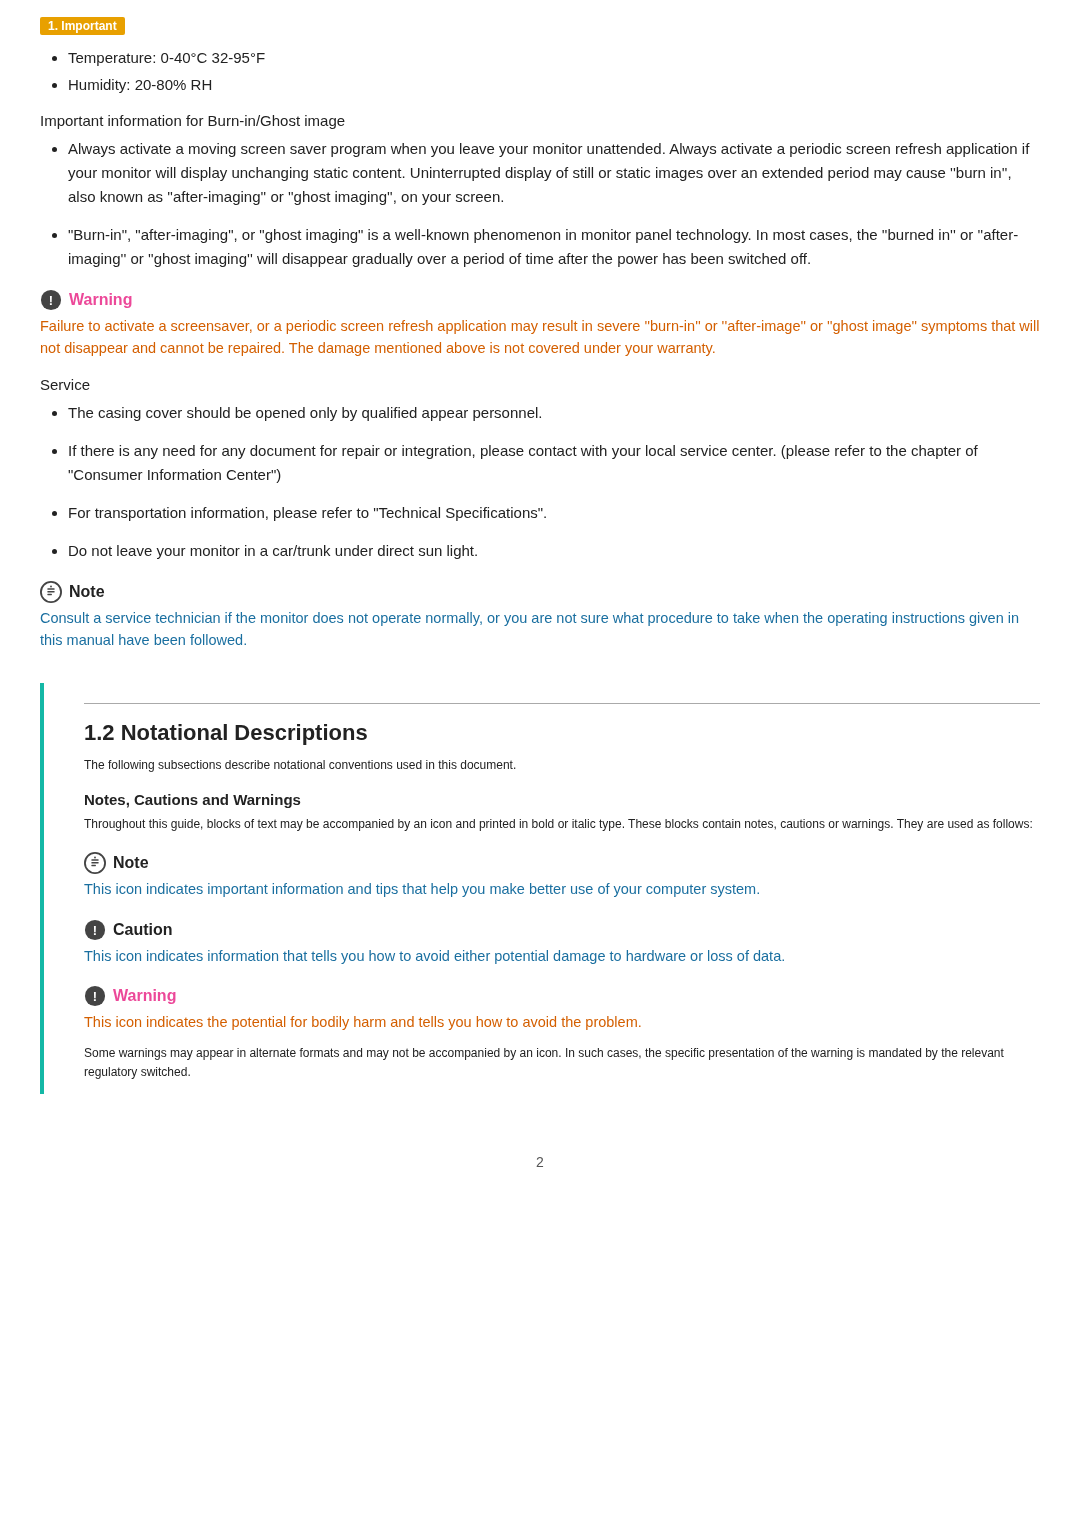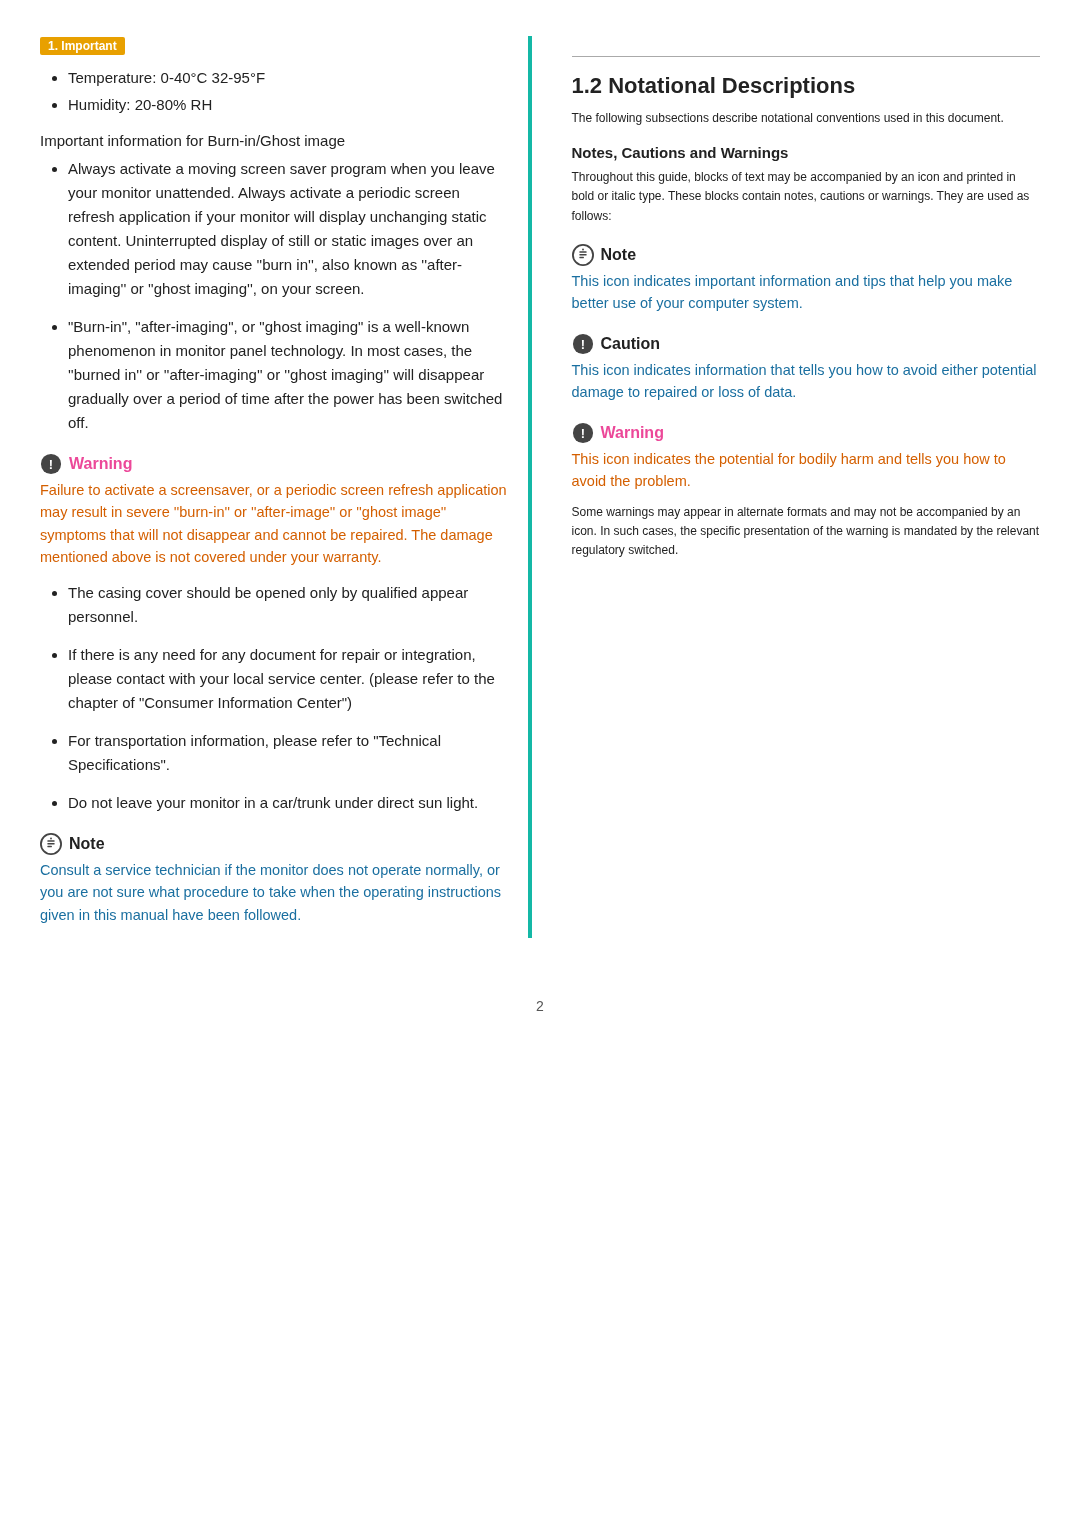--- a/index.html
+++ b/index.html
@@ -7,22 +7,22 @@
       font-family: Arial, sans-serif;
       font-size: 15px;
       color: #222;
       background: #fff;
       width: 1080px;
       min-height: 1532px;
       padding: 0;
     }
     .page {
       display: flex;
-      flex-direction: row;
-      padding: 36px 40px 40px 40px;
+      flex-direction: column;
+      padding: 16px 40px 40px 40px;
       gap: 19px;
     }
     .left-col {
       flex: 1 1 0;
       min-width: 0;
     }
     .right-col {
       flex: 1 1 0;
       min-width: 0;
       border-left: 4px solid #14b8a6;
@@ -187,20 +187,21 @@
       <div class="warning-header">
         <svg class="warning-icon" viewBox="0 0 24 24" fill="none" xmlns="http://www.w3.org/2000/svg">
           <circle cx="12" cy="12" r="11" fill="#444"></circle>
           <text x="12" y="17" text-anchor="middle" font-size="14" font-weight="bold" fill="white">!</text>
         </svg>
         <span class="warning-label">Warning</span>
       </div>
       <div class="warning-text">Failure to activate a screensaver, or a periodic screen refresh application may result in severe ''burn-in'' or ''after-image'' or ''ghost image'' symptoms that will not disappear and cannot be repaired. The damage mentioned above is not covered under your warranty.</div>
     </div>
 
+    <div class="section-heading">Service</div>
     <ul class="big-bullet-list">
       <li>The casing cover should be opened only by qualified appear personnel.</li>
       <li>If there is any need for any document for repair or integration, please contact with your local service center. (please refer to the chapter of "Consumer Information Center")</li>
       <li>For transportation information, please refer to "Technical Specifications".</li>
       <li>Do not leave your monitor in a car/trunk under direct sun light.</li>
     </ul>
 
     
     <div class="note-box">
       <div class="note-header">
@@ -245,21 +246,21 @@
     </div>
 
     <div class="caution-box">
       <div class="caution-header">
         <svg class="caution-icon" viewBox="0 0 24 24" xmlns="http://www.w3.org/2000/svg">
           <circle cx="12" cy="12" r="11" fill="#444"></circle>
           <text x="12" y="17" text-anchor="middle" font-size="14" font-weight="bold" fill="white">!</text>
         </svg>
         <span class="caution-label">Caution</span>
       </div>
-      <div class="caution-text">This icon indicates information that tells you how to avoid either potential damage to repaired or loss of data.</div>
+      <div class="caution-text">This icon indicates information that tells you how to avoid either potential damage to hardware or loss of data.</div>
     </div>
 
     <div class="warning-box">
       <div class="warning-header">
         <svg class="warning-icon" viewBox="0 0 24 24" fill="none" xmlns="http://www.w3.org/2000/svg">
           <circle cx="12" cy="12" r="11" fill="#444"></circle>
           <text x="12" y="17" text-anchor="middle" font-size="14" font-weight="bold" fill="white">!</text>
         </svg>
         <span class="warning-label">Warning</span>
       </div>

